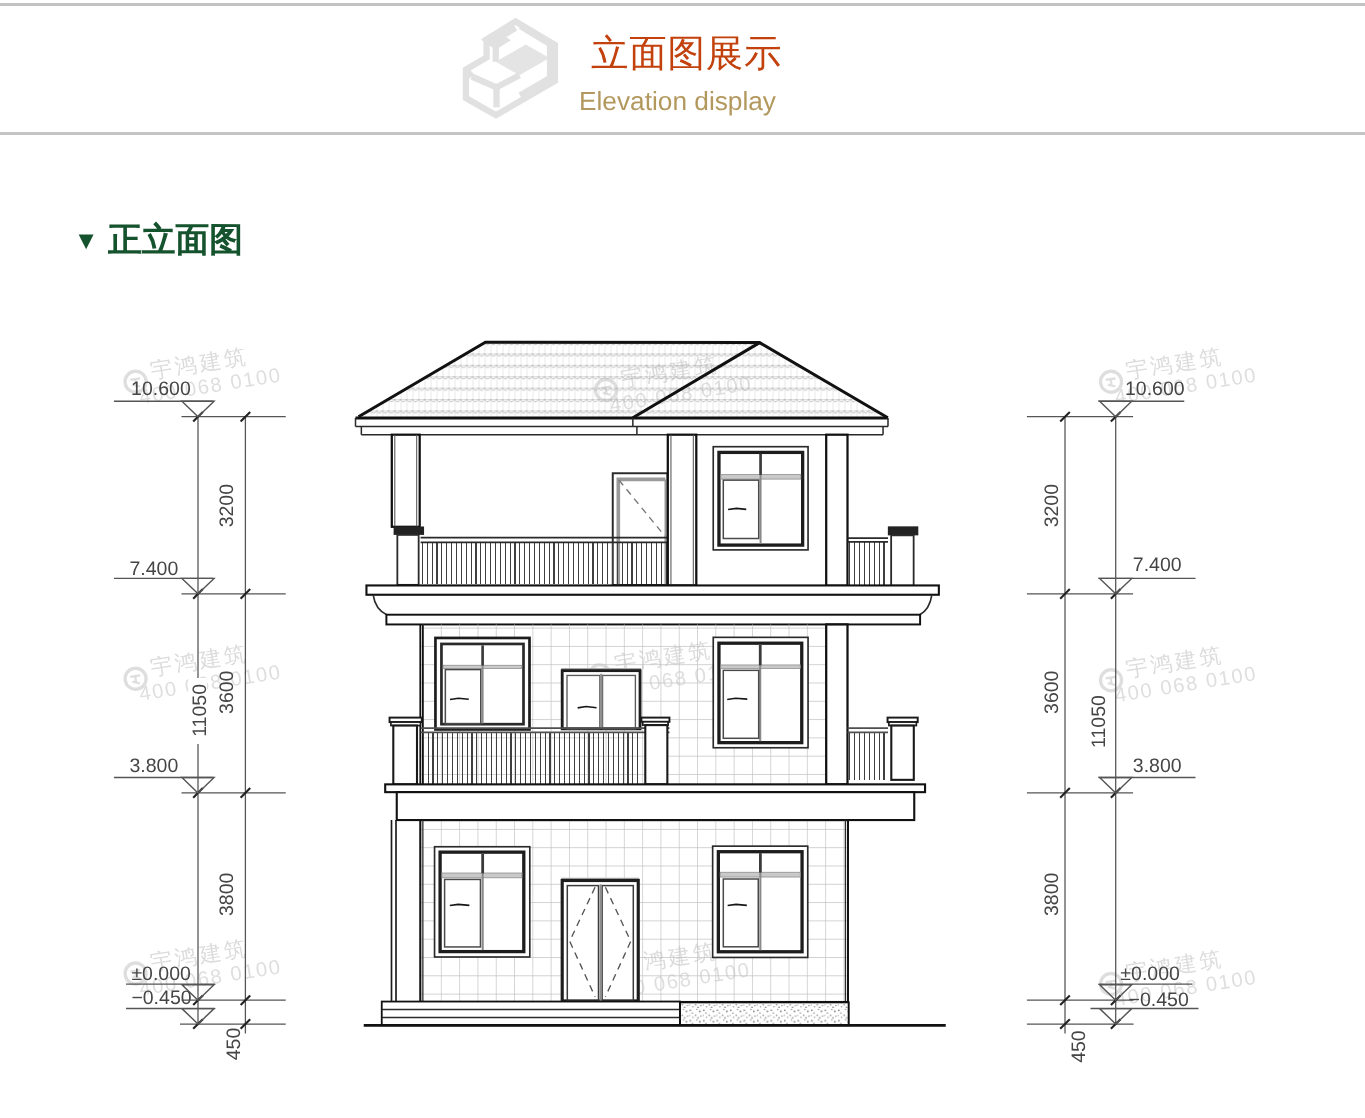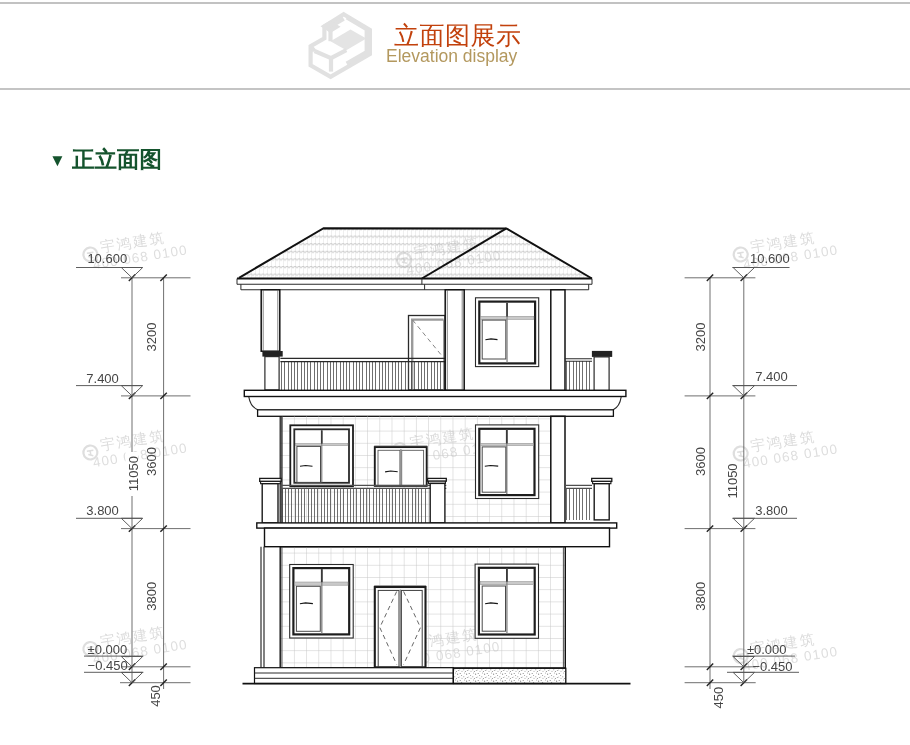--- a/index.html
+++ b/index.html
@@ -21,21 +21,21 @@
   <path d="M324.4,26.4 L330.2,22.9 L336.6,26.8 L330.5,30.6 Z"></path>
   <path d="M330.5,30.6 L330.5,41.2"></path>
   <path d="M331,58.2 L331,71.6"></path>
   <path d="M314.5,51 L331,58.2 M310.6,46.3 L314.5,51"></path>
   <path d="M331,58.2 L346.3,50.2"></path>
  </g>
 </svg>
 
 <div class="abs" style="left:394px;top:19px;font-size:25px;font-weight:normal;color:#c2410c;letter-spacing:0.5px;">立面图展示</div>
 
-<div class="abs" style="left:386px;top:46px;font-size:17.5px;color:#b3985e;">Elevation display</div>
+<div class="abs" style="left:386px;top:57px;font-size:17.5px;color:#b3985e;">Elevation display</div>
 
 <div class="abs" style="left:0;top:88px;width:910px;height:2px;background:#c4c4c4;"></div>
 
 <div class="abs" style="left:49px;top:144px;font-size:22.5px;font-weight:bold;color:#14532d;"><span style="font-size:17px;vertical-align:1px;">▼</span> 正立面图</div>
 
 <svg class="abs" style="left:0;top:0;" width="910" height="745" viewBox="0 0 910 745">
 
 <g fill="#dcdcdc" stroke="none" font-family="Liberation Sans, sans-serif">
 <g transform="translate(90.4,254.5) rotate(-9)">
         <circle cx="0" cy="0" r="7" fill="none" stroke="#dedede" stroke-width="2.2"></circle>

